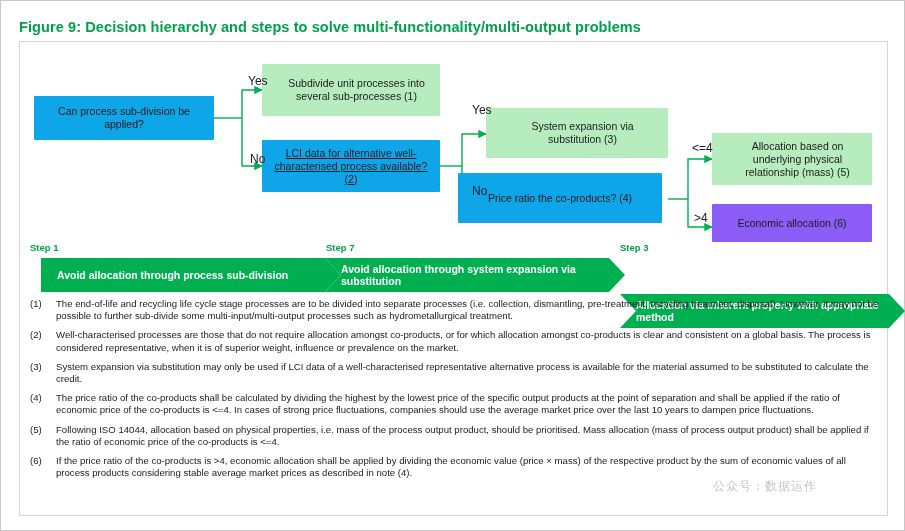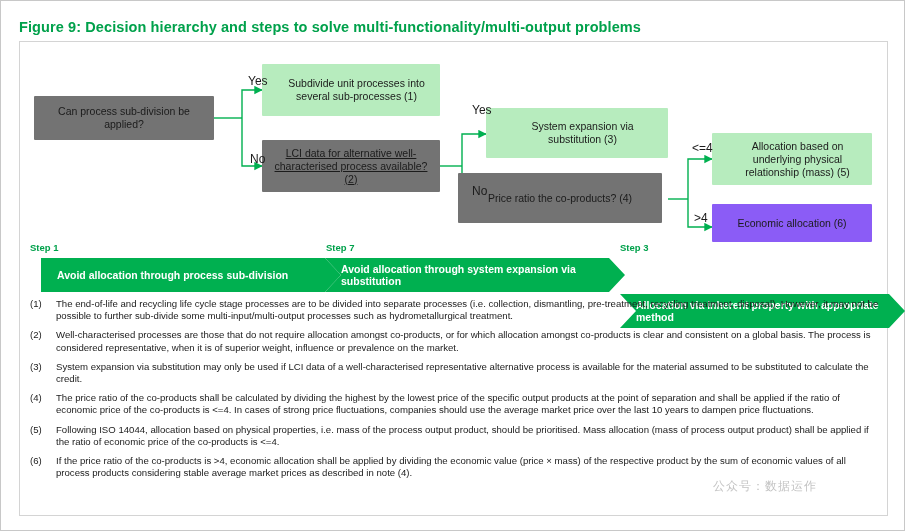--- a/index.html
+++ b/index.html
@@ -54,21 +54,21 @@
     display: flex;
     align-items: center;
     justify-content: center;
     text-align: center;
     font-size: 10.5px;
     line-height: 13px;
     padding: 4px 8px;
     border-radius: 1px;
   }
   .node.grey {
-    background: #737373;
+    background: #0ea5e9;
     color: #1b1b1b;
   }
   .node.green {
     background: #b7ecbe;
     color: #1b1b1b;
     padding-left: 19px;
   }
   .node.greenlight {
     background: #8b5cf6;
     color: #1b1b1b;

